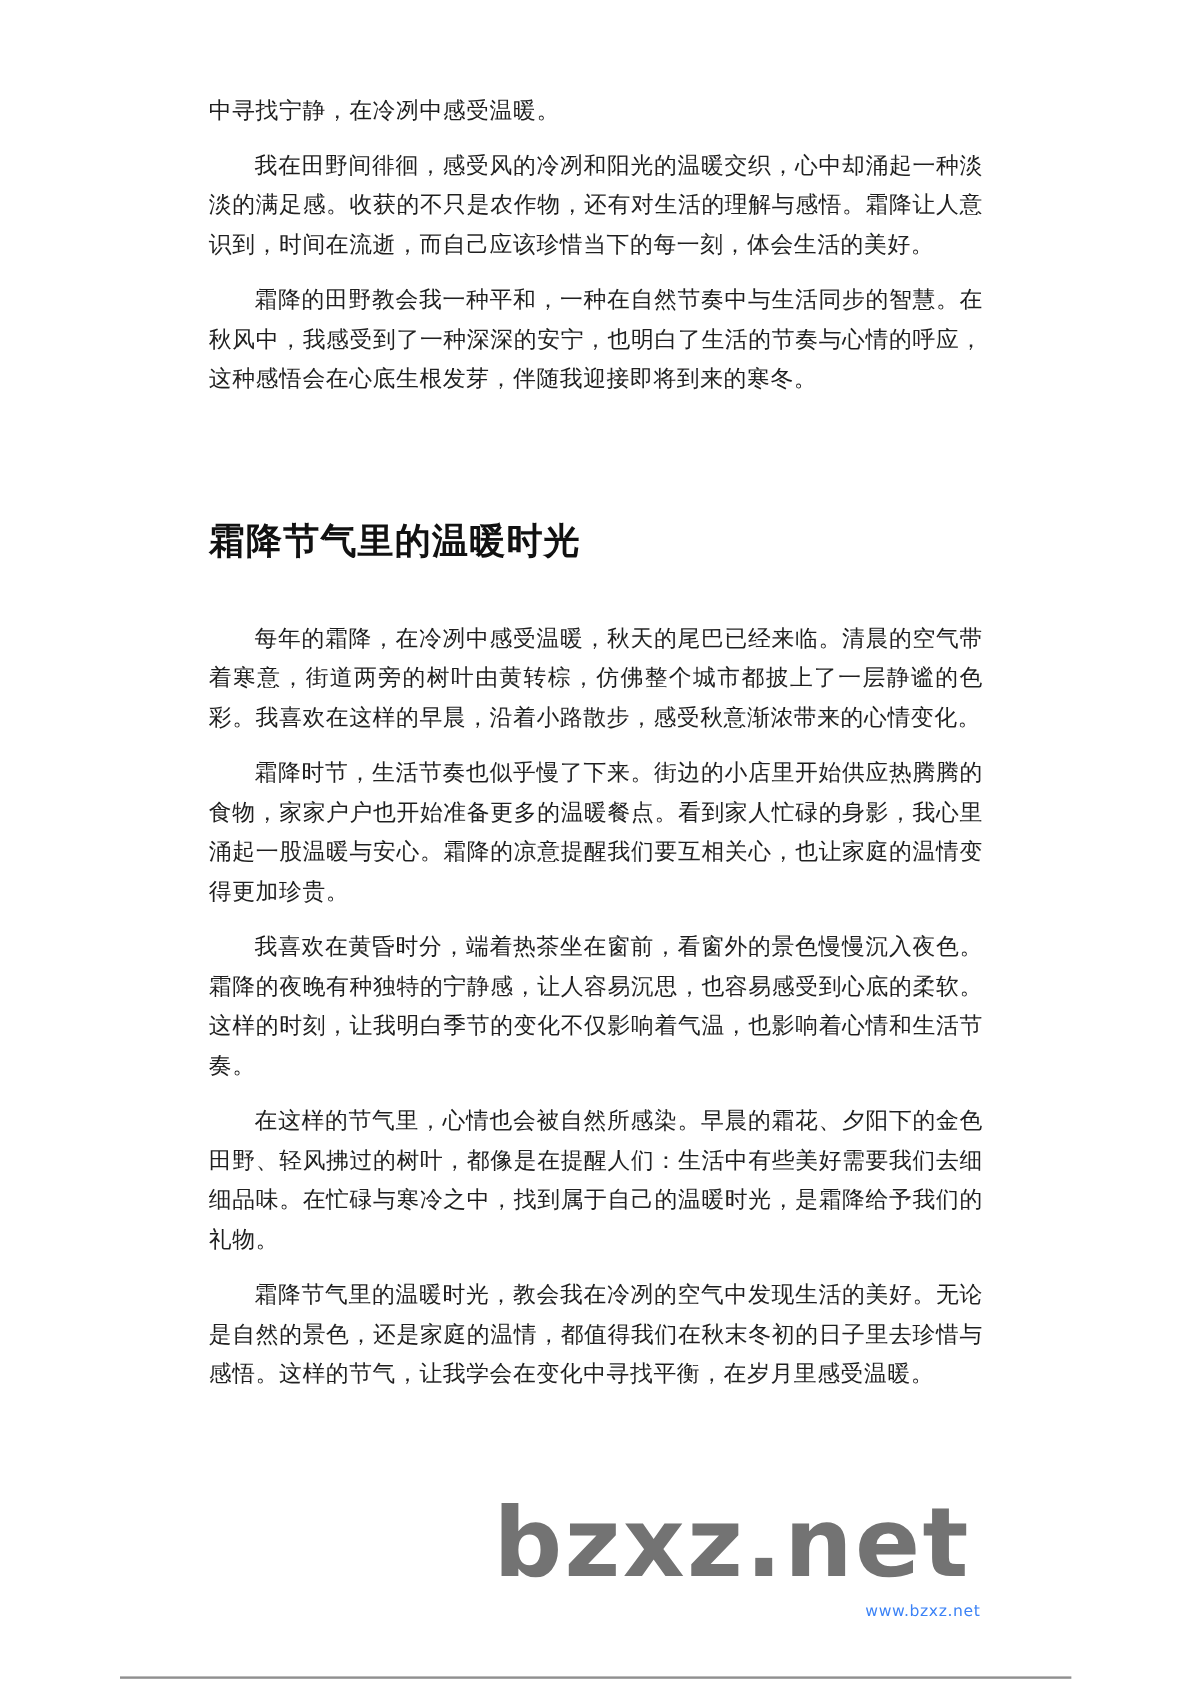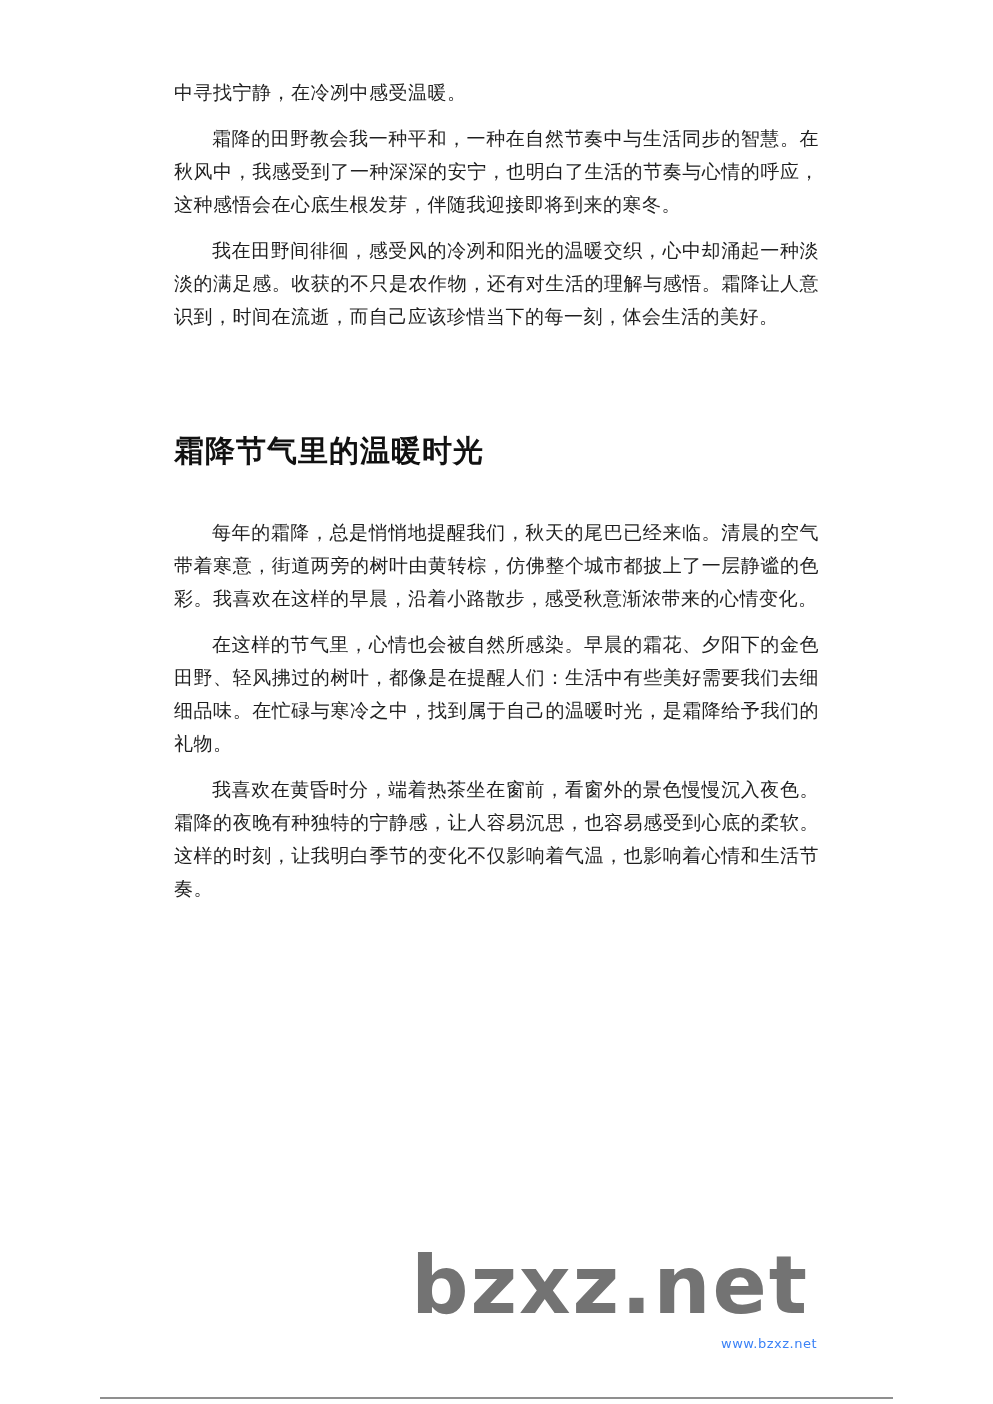--- a/index.html
+++ b/index.html
@@ -69,26 +69,28 @@
     height: 2px;
     background: #8f8f8f;
   }
 </style>
 </head>
 <body>
 
 <div class="page">
   <div class="content">
     <p class="para no-indent">中寻找宁静，在冷冽中感受温暖。</p>
+    <p class="para">我在田野间徘徊，感受风的冷冽和阳光的温暖交织，心中却涌起一种淡淡的满足感。收获的不只是农作物，还有对生活的理解与感悟。霜降让人意识到，时间在流逝，而自己应该珍惜当下的每一刻，体会生活的美好。</p>
     <p class="para">霜降的田野教会我一种平和，一种在自然节奏中与生活同步的智慧。在秋风中，我感受到了一种深深的安宁，也明白了生活的节奏与心情的呼应，这种感悟会在心底生根发芽，伴随我迎接即将到来的寒冬。</p>
-    <p class="para">我在田野间徘徊，感受风的冷冽和阳光的温暖交织，心中却涌起一种淡淡的满足感。收获的不只是农作物，还有对生活的理解与感悟。霜降让人意识到，时间在流逝，而自己应该珍惜当下的每一刻，体会生活的美好。</p>
 
     <h1 class="title">霜降节气里的温暖时光</h1>
 
-    <p class="para">每年的霜降，总是悄悄地提醒我们，秋天的尾巴已经来临。清晨的空气带着寒意，街道两旁的树叶由黄转棕，仿佛整个城市都披上了一层静谧的色彩。我喜欢在这样的早晨，沿着小路散步，感受秋意渐浓带来的心情变化。</p>
+    <p class="para">每年的霜降，在冷冽中感受温暖，秋天的尾巴已经来临。清晨的空气带着寒意，街道两旁的树叶由黄转棕，仿佛整个城市都披上了一层静谧的色彩。我喜欢在这样的早晨，沿着小路散步，感受秋意渐浓带来的心情变化。</p>
+    <p class="para">霜降时节，生活节奏也似乎慢了下来。街边的小店里开始供应热腾腾的食物，家家户户也开始准备更多的温暖餐点。看到家人忙碌的身影，我心里涌起一股温暖与安心。霜降的凉意提醒我们要互相关心，也让家庭的温情变得更加珍贵。</p>
+    <p class="para">我喜欢在黄昏时分，端着热茶坐在窗前，看窗外的景色慢慢沉入夜色。霜降的夜晚有种独特的宁静感，让人容易沉思，也容易感受到心底的柔软。这样的时刻，让我明白季节的变化不仅影响着气温，也影响着心情和生活节奏。</p>
     <p class="para">在这样的节气里，心情也会被自然所感染。早晨的霜花、夕阳下的金色田野、轻风拂过的树叶，都像是在提醒人们：生活中有些美好需要我们去细细品味。在忙碌与寒冷之中，找到属于自己的温暖时光，是霜降给予我们的礼物。</p>
-    <p class="para">我喜欢在黄昏时分，端着热茶坐在窗前，看窗外的景色慢慢沉入夜色。霜降的夜晚有种独特的宁静感，让人容易沉思，也容易感受到心底的柔软。这样的时刻，让我明白季节的变化不仅影响着气温，也影响着心情和生活节奏。</p>
+    <p class="para">霜降节气里的温暖时光，教会我在冷冽的空气中发现生活的美好。无论是自然的景色，还是家庭的温情，都值得我们在秋末冬初的日子里去珍惜与感悟。这样的节气，让我学会在变化中寻找平衡，在岁月里感受温暖。</p>
   </div>
 
   <div class="watermark">bzxz.net</div>
   <div class="footer-url">www.bzxz.net</div>
   <div class="bottom-line"></div>
 </div>
 
 </body></html>

